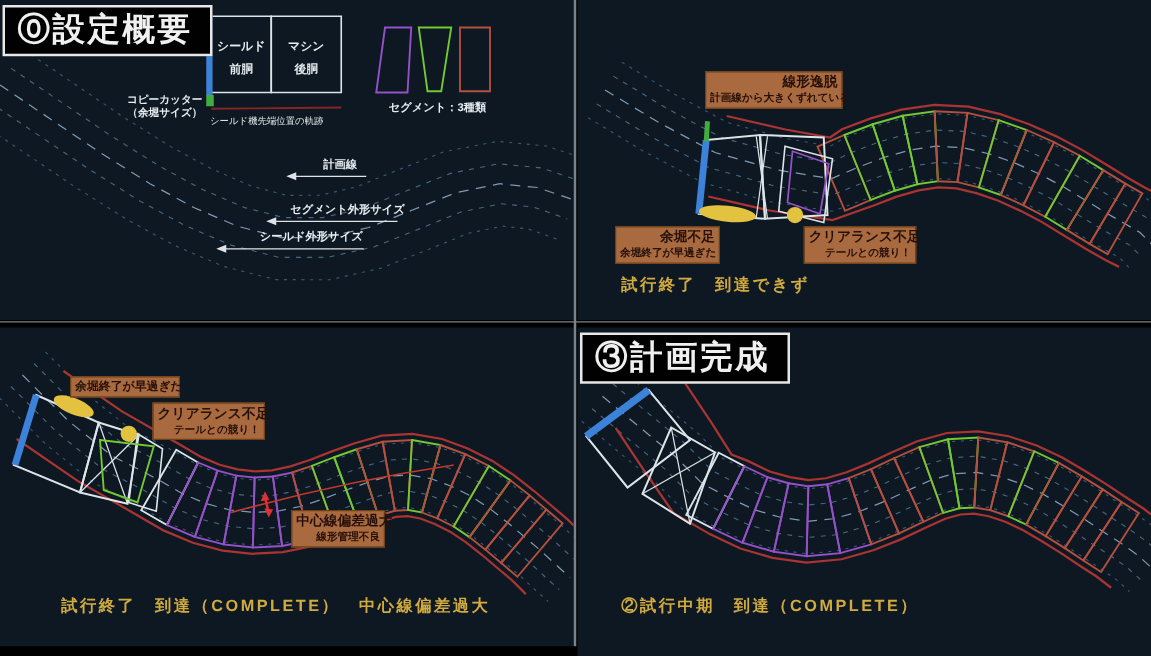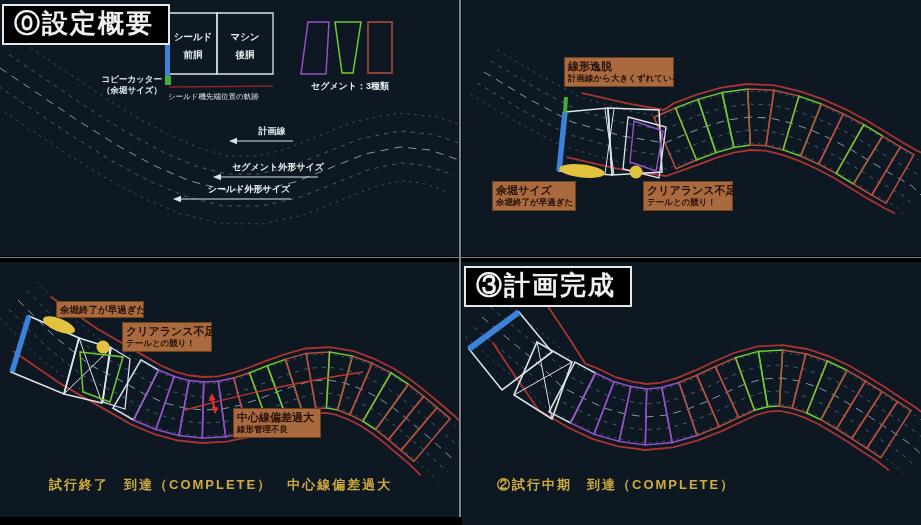--- a/index.html
+++ b/index.html
@@ -4,21 +4,21 @@
 <style>
   html,body{margin:0;padding:0;background:#000;}
   #stage{position:relative;width:921px;height:525px;background:#000;overflow:hidden;
          font-family:"Liberation Sans", sans-serif;}
   .panel{position:absolute;width:459px;background:var(--background);overflow:hidden;}
   .panel svg.art{position:absolute;left:0;top:0;}
   .badge{position:absolute;left:2px;top:4px;background:var(--title-bg);color:var(--title-fg);
          border:2px solid var(--title-border);font-size:26px;font-weight:bold;
          padding:3px 14px 5px 10px;letter-spacing:2px;z-index:6;line-height:1.1;}
   .callout{position:absolute;background:var(--callout-bg);border:1px solid var(--callout-border);
-           text-align:left;padding:2px 3px;box-sizing:border-box;z-index:4;}
+           text-align:right;padding:2px 3px;box-sizing:border-box;z-index:4;}
   .co-h{font-size:11px;font-weight:bold;color:var(--callout-fg);line-height:1.2;white-space:nowrap;}
   .co-h.small{font-size:9.5px;}
   .co-d{font-size:8.5px;font-weight:bold;color:var(--callout-fg);line-height:1.25;white-space:nowrap;font-family:Liberation Serif, serif;}
   .co-d:empty{display:none;}
   .status{position:absolute;color:var(--status-fg);font-size:13px;font-weight:bold;
           letter-spacing:2px;z-index:5;white-space:nowrap;}
   .vsep,.hsep{position:absolute;background:var(--frame);z-index:7;}
   text{fill:#e7ecef;}
   .mtext{font-size:9.5px;font-weight:bold;text-anchor:middle;}
   .stext{font-size:8.5px;font-weight:bold;text-anchor:end;}
@@ -109,27 +109,28 @@
         <line x1="104" y1="97" x2="103" y2="113" stroke="#3fae3f" stroke-width="4"></line>
         <ellipse cx="120" cy="171" rx="23" ry="6.5" transform="rotate(6 120 171)" fill="#e2c23e"></ellipse>
         <circle cx="174" cy="172" r="6.5" fill="#e2c23e"></circle>
       </g>
     </svg>
     <div class="callout" style="left:102px;top:57px;width:110px">
       <div class="co-h">線形逸脱</div>
       <div class="co-d">計画線から大きくずれている</div>
     </div>
     <div class="callout" style="left:30px;top:181px;width:84px">
-      <div class="co-h">余堀サイズ</div>
+      <div class="co-h">余堀不足</div>
       <div class="co-d">余堀終了が早過ぎた</div>
     </div>
     <div class="callout" style="left:181px;top:181px;width:90px">
       <div class="co-h">クリアランス不足</div>
       <div class="co-d">テールとの競り！</div>
     </div>
+    <div class="status" style="left:35px;top:219px">試行終了　到達できず</div>
   </section>
 
   <section class="panel" style="left:0;top:262px;height:255px">
     <svg class="art" width="459" height="255" viewBox="0 0 459 255">
       <g id="gen-p2">
           <path d="M18.0,38.0 L55.0,75.0 L90.0,103.0 L112.0,114.0 L127.0,122.0 L146.0,133.0 L165.0,141.0 L184.0,146.0 L203.0,148.0 L222.0,147.0 L241.0,143.0 L259.0,137.0 L277.0,130.0 L294.0,124.0 L311.0,119.0 L328.0,118.0 L345.0,121.0 L361.0,127.0 L377.0,135.0 L392.0,145.0 L406.0,156.0 L419.0,167.0 L432.0,178.0 L445.0,190.0 L456.0,200.0" fill="none" stroke="#7e9ab2" stroke-width="1" stroke-dasharray="8,6"></path>
           <path d="M27.2,28.8 L63.7,65.4 L97.3,92.3 L117.9,102.4 L133.3,110.7 L151.8,121.4 L169.2,128.7 L186.4,133.2 L203.3,135.0 L220.3,134.1 L237.6,130.5 L254.6,124.8 L272.5,117.8 L290.0,111.6 L308.7,106.2 L328.8,105.0 L348.4,108.5 L366.2,115.1 L383.5,123.8 L399.6,134.5 L414.2,145.9 L427.4,157.1 L440.6,168.3 L453.8,180.4 L464.7,190.4" fill="none" stroke="#48677f" stroke-width="0.9" stroke-dasharray="4,5"></path>
           <path d="M8.8,47.2 L46.3,84.6 L82.7,113.7 L106.1,125.6 L120.7,133.3 L140.2,144.6 L160.8,153.3 L181.6,158.8 L202.7,161.0 L223.7,159.9 L244.4,155.5 L263.4,149.2 L281.5,142.2 L298.0,136.4 L313.3,131.8 L327.2,131.0 L341.6,133.5 L355.8,138.9 L370.5,146.2 L384.4,155.5 L397.8,166.1 L410.6,176.9 L423.4,187.7 L436.2,199.6 L447.3,209.6" fill="none" stroke="#48677f" stroke-width="0.9" stroke-dasharray="4,5"></path>
           <path d="M36.4,19.6 L72.4,55.7 L104.7,81.5 L123.9,90.9 L139.7,99.3 L157.6,109.7 L173.4,116.4 L188.7,120.4 L203.7,122.0 L218.6,121.2 L234.2,117.9 L250.2,112.5 L267.9,105.6 L286.0,99.3 L306.5,93.4 L329.5,92.0 L351.8,95.9 L371.4,103.2 L390.1,112.5 L407.2,123.9 L422.4,135.8 L435.8,147.2 L449.2,158.5 L462.6,170.8 L473.5,180.8" fill="none" stroke="#3a5872" stroke-width="0.9" stroke-dasharray="2.5,4.5"></path>
           <path d="M-0.4,56.4 L37.6,94.3 L75.3,124.5 L100.1,137.1 L114.3,144.7 L134.4,156.3 L156.6,165.6 L179.3,171.6 L202.3,174.0 L225.4,172.8 L247.8,168.1 L267.8,161.5 L286.1,154.4 L302.0,148.7 L315.5,144.6 L326.5,144.0 L338.2,146.1 L350.6,150.8 L363.9,157.5 L376.8,166.1 L389.6,176.2 L402.2,186.8 L414.8,197.5 L427.4,209.2 L438.5,219.2" fill="none" stroke="#3a5872" stroke-width="0.9" stroke-dasharray="2.5,4.5"></path>
@@ -173,21 +174,21 @@
       </g>
     </svg>
     <div class="callout" style="left:56px;top:39px;width:88px;z-index:3">
       <div class="co-h small">余堀終了が早過ぎた</div>
 
     </div>
     <div class="callout" style="left:122px;top:60px;width:90px">
       <div class="co-h">クリアランス不足</div>
       <div class="co-d">テールとの競り！</div>
     </div>
-    <div class="callout" style="left:233px;top:146px;width:88px">
+    <div class="callout" style="left:233px;top:146px;width:75px">
       <div class="co-h">中心線偏差過大</div>
       <div class="co-d">線形管理不良</div>
     </div>
     <div class="status" style="left:49px;top:214px">試行終了　到達（COMPLETE）　中心線偏差過大</div>
   </section>
 
   <section class="panel" style="left:462px;top:262px;height:306px">
     <svg class="art" width="459" height="255" viewBox="0 0 459 255">
       <g id="gen-p3">
           <path d="M20.0,55.0 L50.0,80.0 L78.0,103.0 L100.0,125.0 L121.0,136.0 L142.0,146.0 L163.0,152.0 L184.0,155.0 L205.0,153.0 L226.0,147.0 L246.0,139.0 L265.0,130.0 L283.0,122.0 L301.0,117.0 L319.0,116.0 L337.0,119.0 L355.0,125.0 L372.0,133.0 L389.0,143.0 L405.0,153.0 L420.0,163.0 L434.0,172.0 L448.0,182.0 L459.0,192.0" fill="none" stroke="#7e9ab2" stroke-width="1" stroke-dasharray="8,6"></path>

